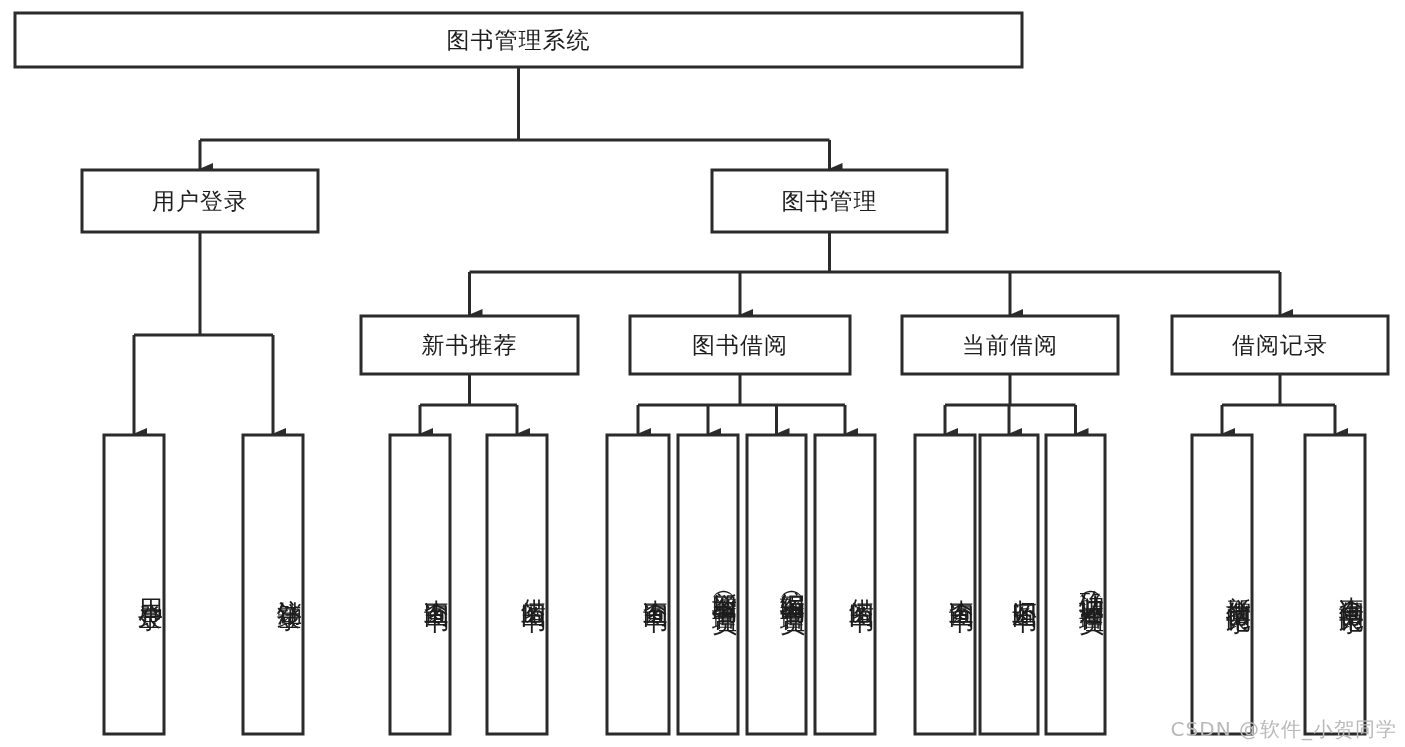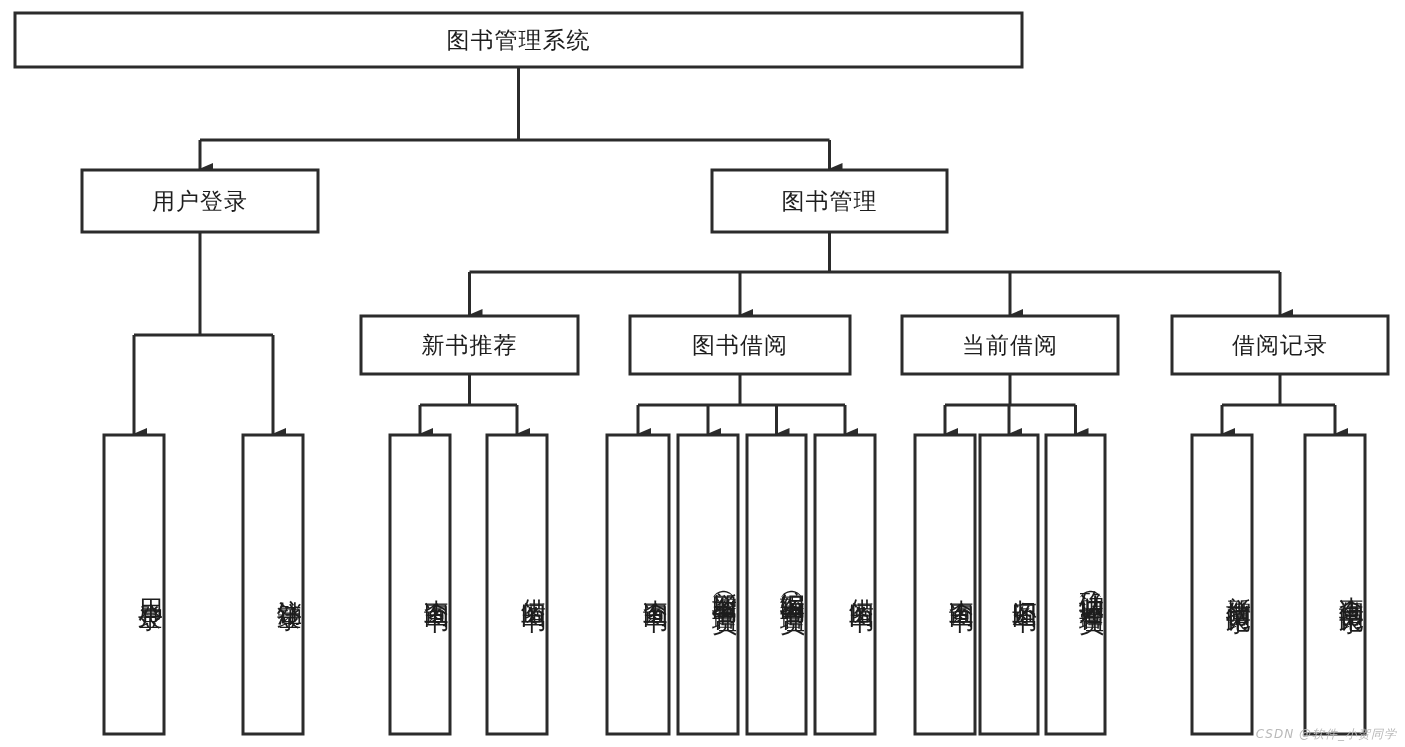--- a/index.html
+++ b/index.html
@@ -24,21 +24,21 @@
     font-family:"DejaVu Sans","Liberation Sans",sans-serif;
     font-size:25px;color:#1d1d1d;line-height:1.08;
     letter-spacing:3px;
     white-space:nowrap;overflow:hidden;
     pointer-events:none;
   }
   .leaf-hit{position:absolute;background:transparent;}
   #watermark{
     position:absolute;right:8px;bottom:4px;
     font-family:"DejaVu Sans","Liberation Sans",sans-serif;
-    font-size:12px;color:#b9b9b9;letter-spacing:1px;white-space:nowrap;font-style:italic;
+    font-size:20px;color:#b9b9b9;letter-spacing:1px;white-space:nowrap;
   }
 </style>
 </head>
 <body>
 
 <div id="diagram-root">
 
   <svg id="tree-svg" viewBox="0 0 1405 747">
     <defs>
       <marker id="arrowend" viewBox="0 0 12 14" refX="6" refY="13" markerWidth="12" markerHeight="14" orient="auto-start-reverse" markerUnits="userSpaceOnUse">

